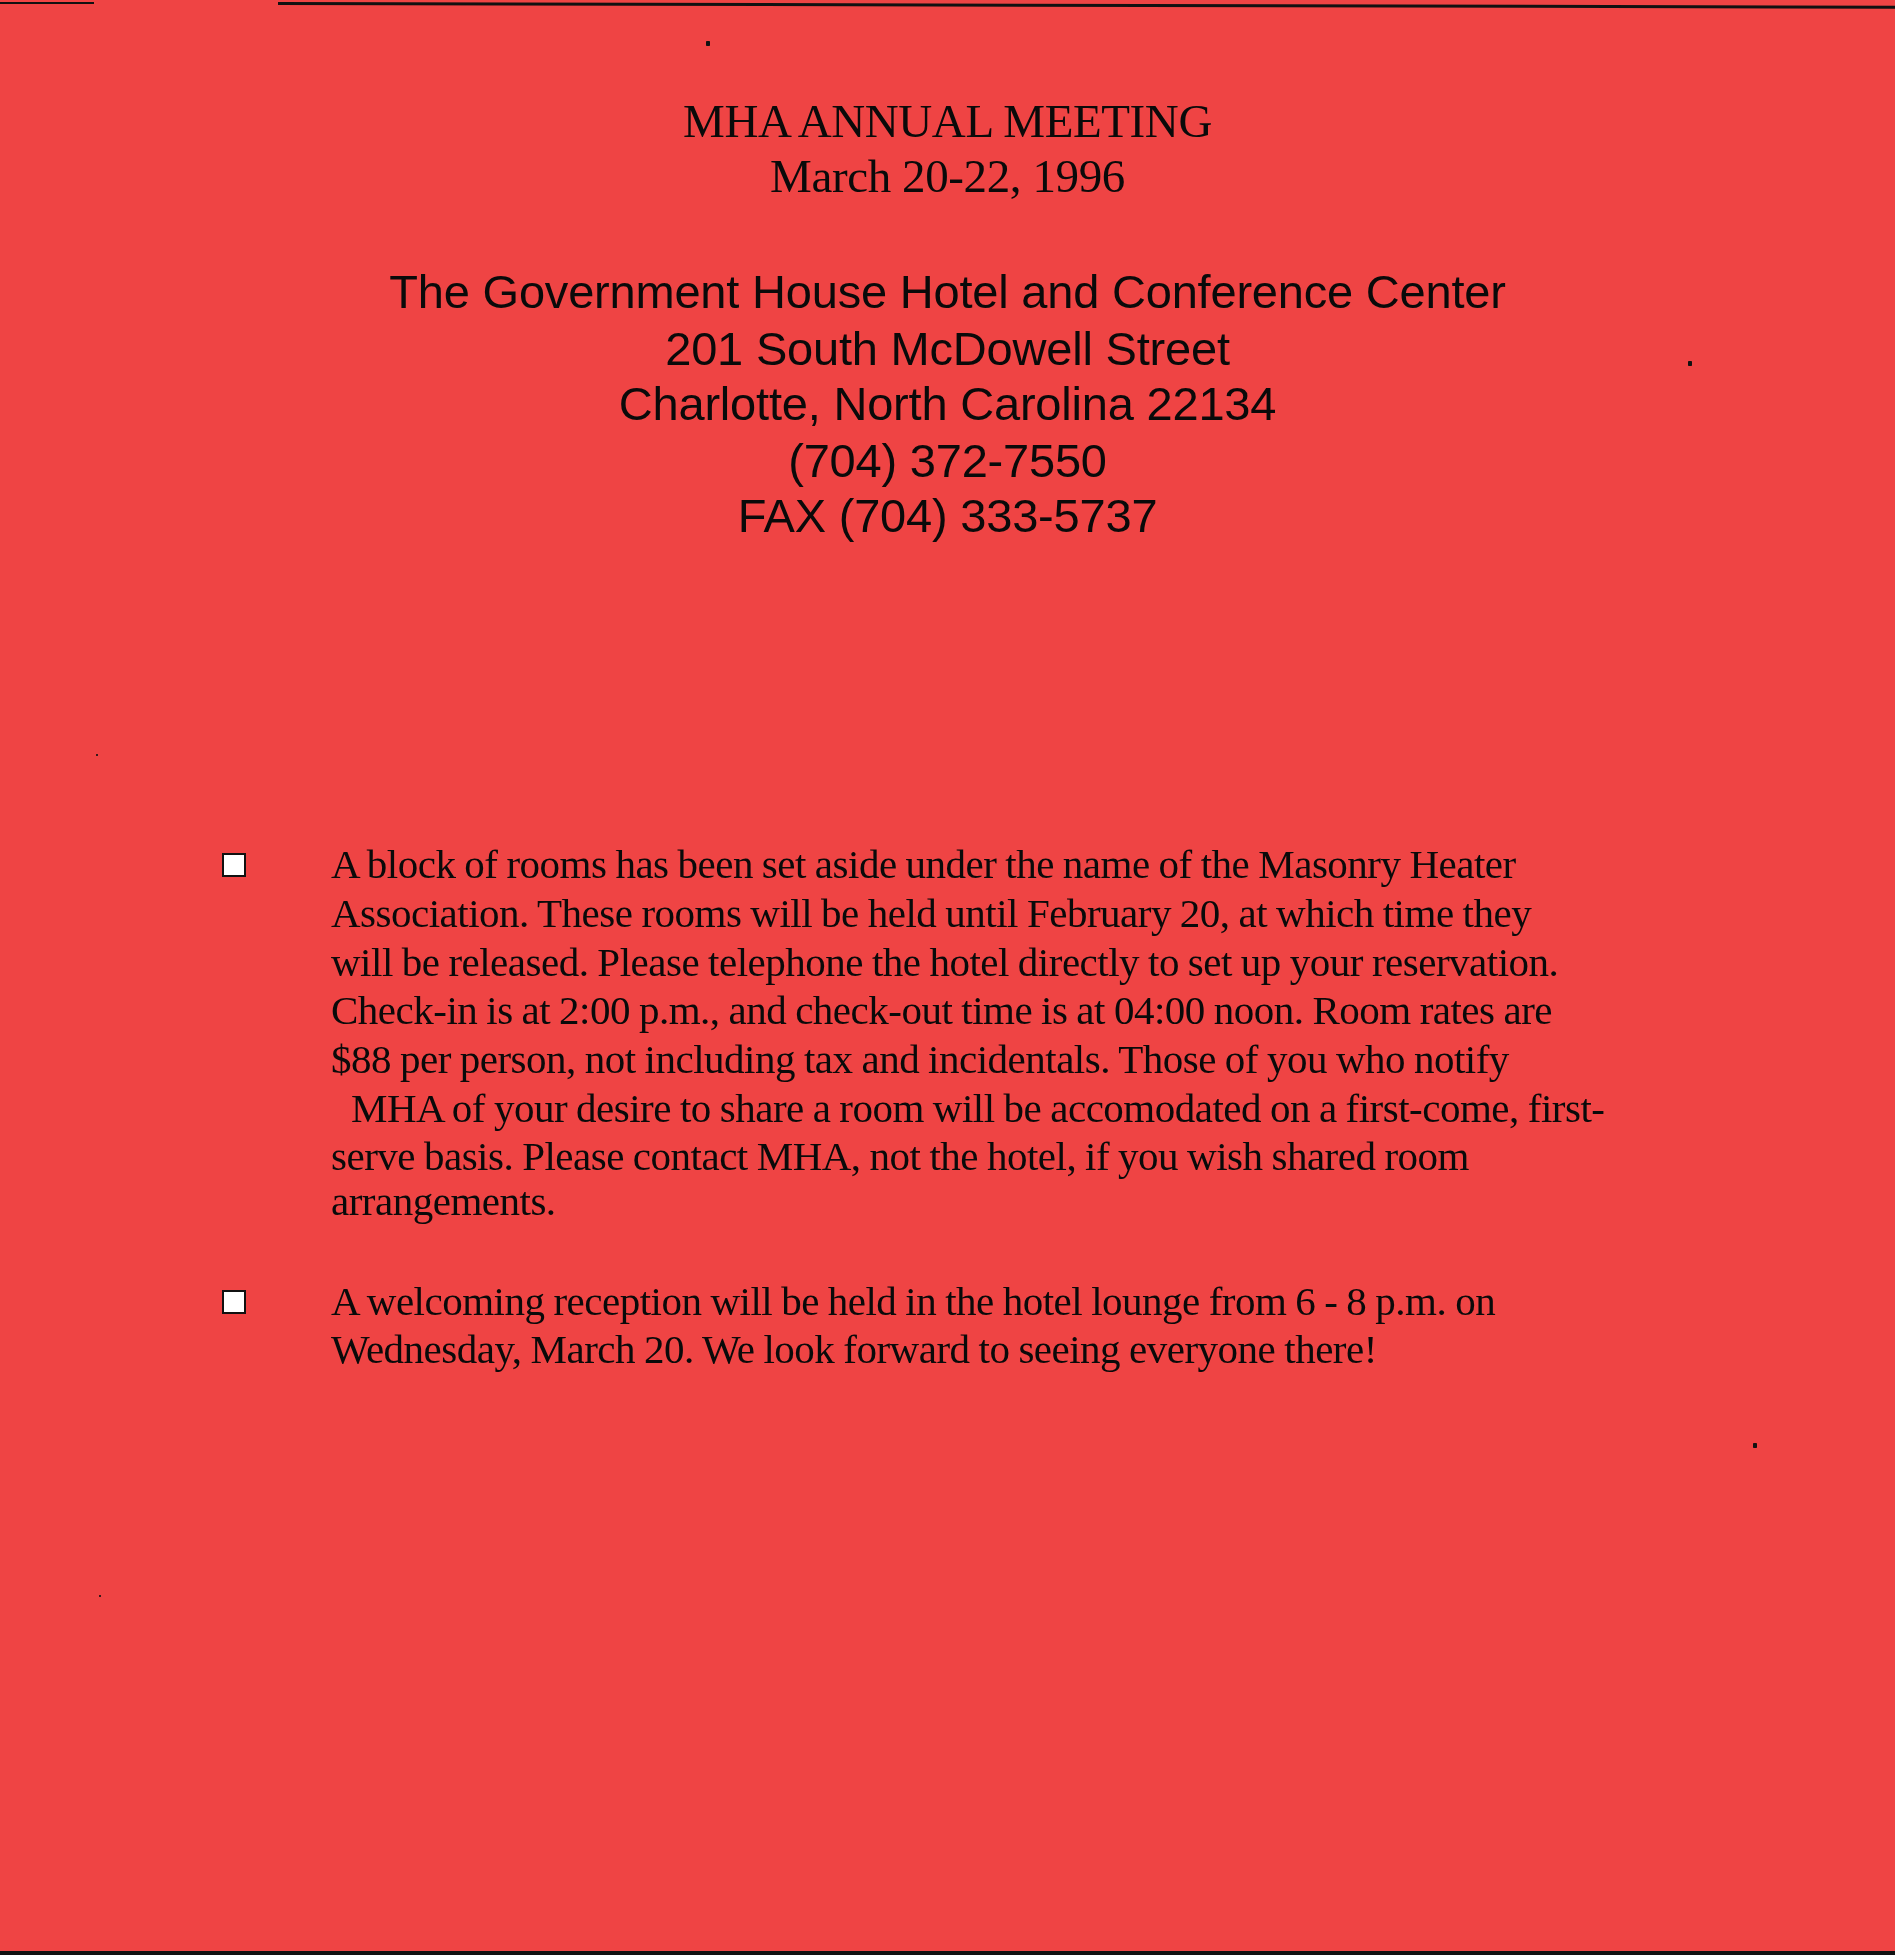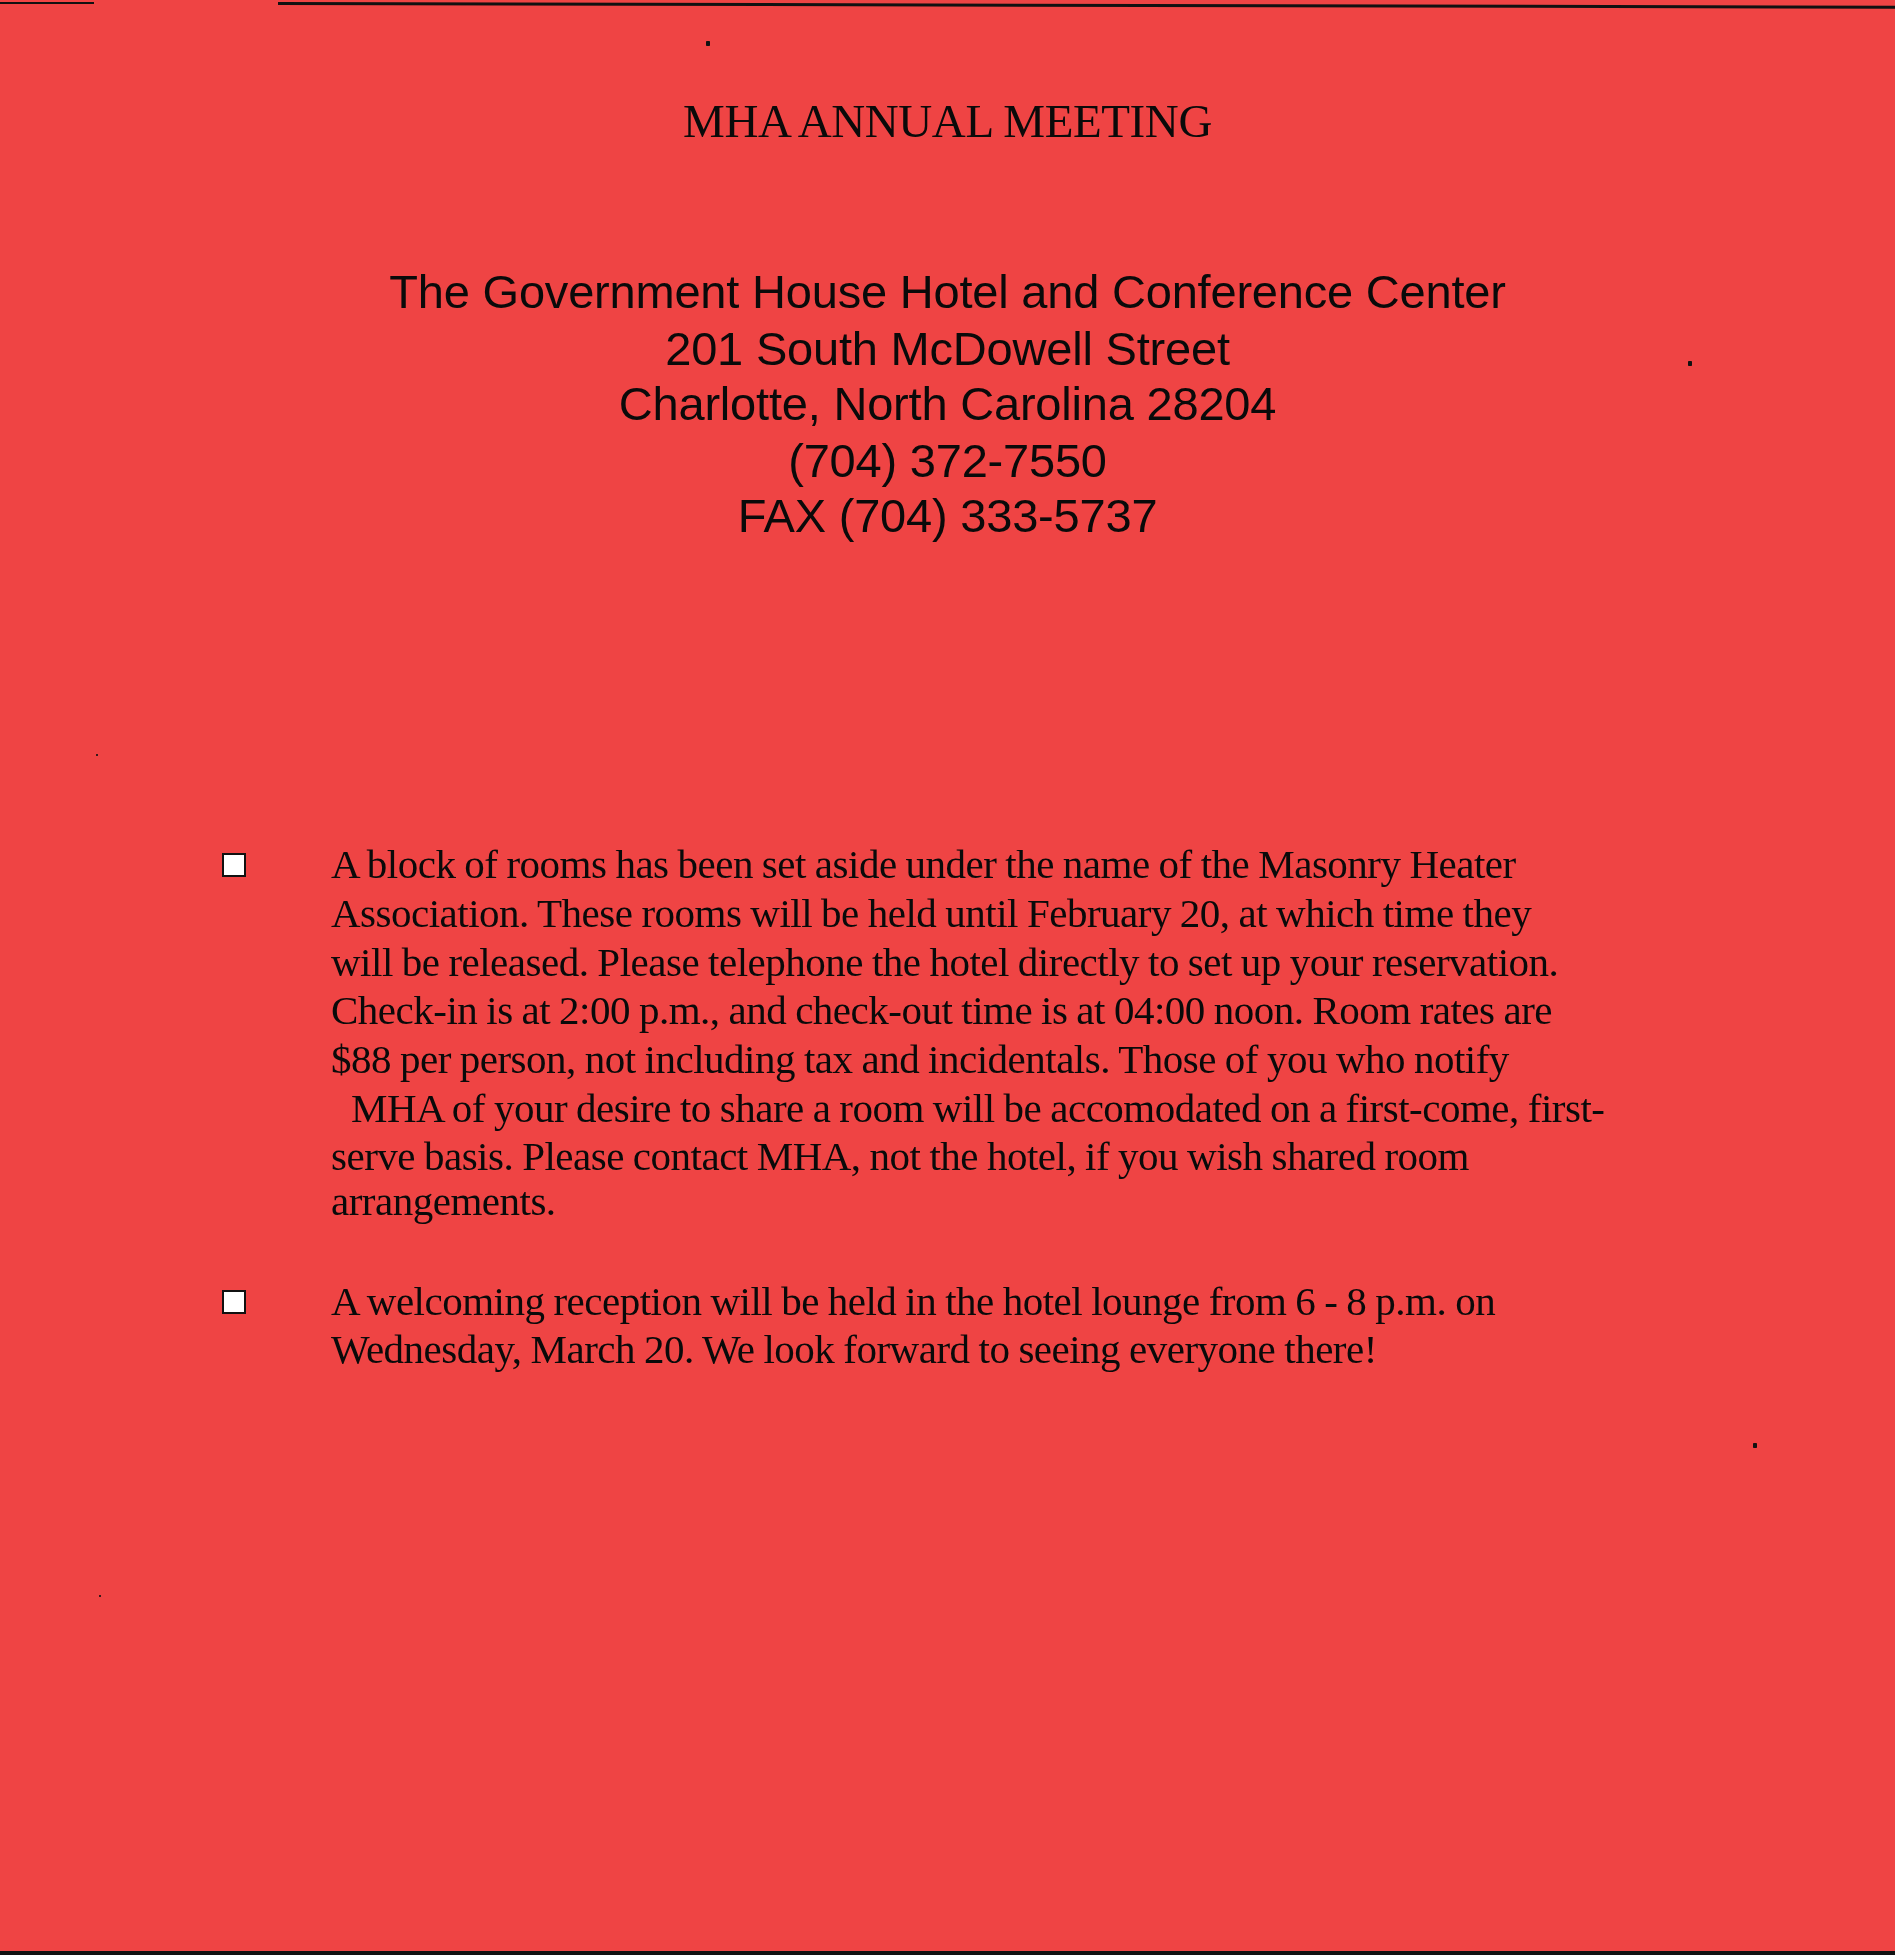--- a/index.html
+++ b/index.html
@@ -88,25 +88,26 @@
   <div class="rule rule-top-main"></div>
   <div class="rule rule-bottom"></div>
 
   <div class="speck" style="left:706px; top:41px;"></div>
   <div class="speck" style="left:1688px; top:361px;"></div>
   <div class="speck" style="left:1753px; top:1443px;"></div>
   <div class="speck" style="left:96px; top:754px; width:2.3px; height:2.3px;"></div>
   <div class="speck" style="left:99px; top:1595px; width:2.3px; height:2.3px;"></div>
 
   <div class="line center title" style="top:98px;">MHA ANNUAL MEETING</div>
+  <div class="line center title" style="top:153px;">March 20-22, 1996</div>
 
   <div>
     <div class="line center hotel" style="top:268px;">The Government House Hotel and Conference Center</div>
     <div class="line center hotel" style="top:325px;">201 South McDowell Street</div>
-    <div class="line center hotel" style="top:380px;">Charlotte, North Carolina  28204</div>
+    <div class="line center hotel" style="top:380px;">Charlotte, North Carolina  22134</div>
     <div class="line center hotel" style="top:437px;">(704) 372-7550</div>
     <div class="line center hotel" style="top:492px;">FAX (704) 333-5737</div>
   </div>
 
   <div>
     <div class="checkbox" style="top:853px;"></div>
     <div class="line body-line" style="top:834px;margin-top:10px;">A block of rooms has been set aside under the name of the Masonry Heater</div>
     <div class="line body-line" style="top:893px;">Association.    These rooms will be held until February 20, at which time they</div>
     <div class="line body-line" style="top:942px;">will be released.  Please telephone the hotel directly to set up your reservation.</div>
     <div class="line body-line" style="top:990px;">Check-in is at 2:00 p.m., and check-out time is at 04:00 noon.  Room rates are</div>

